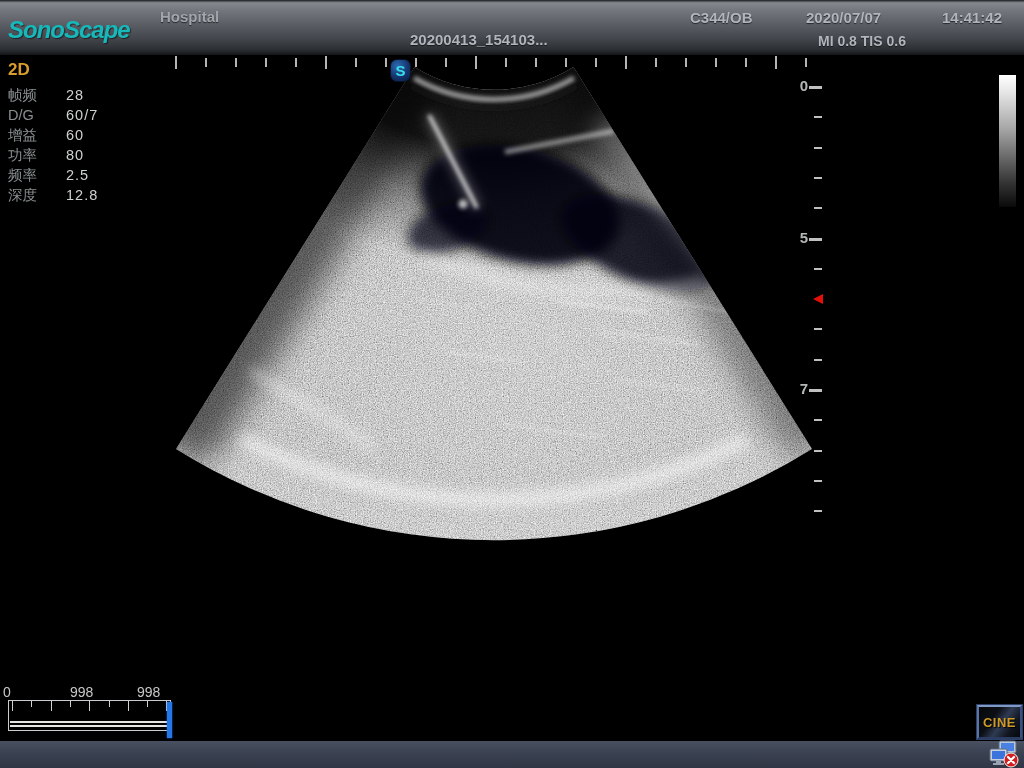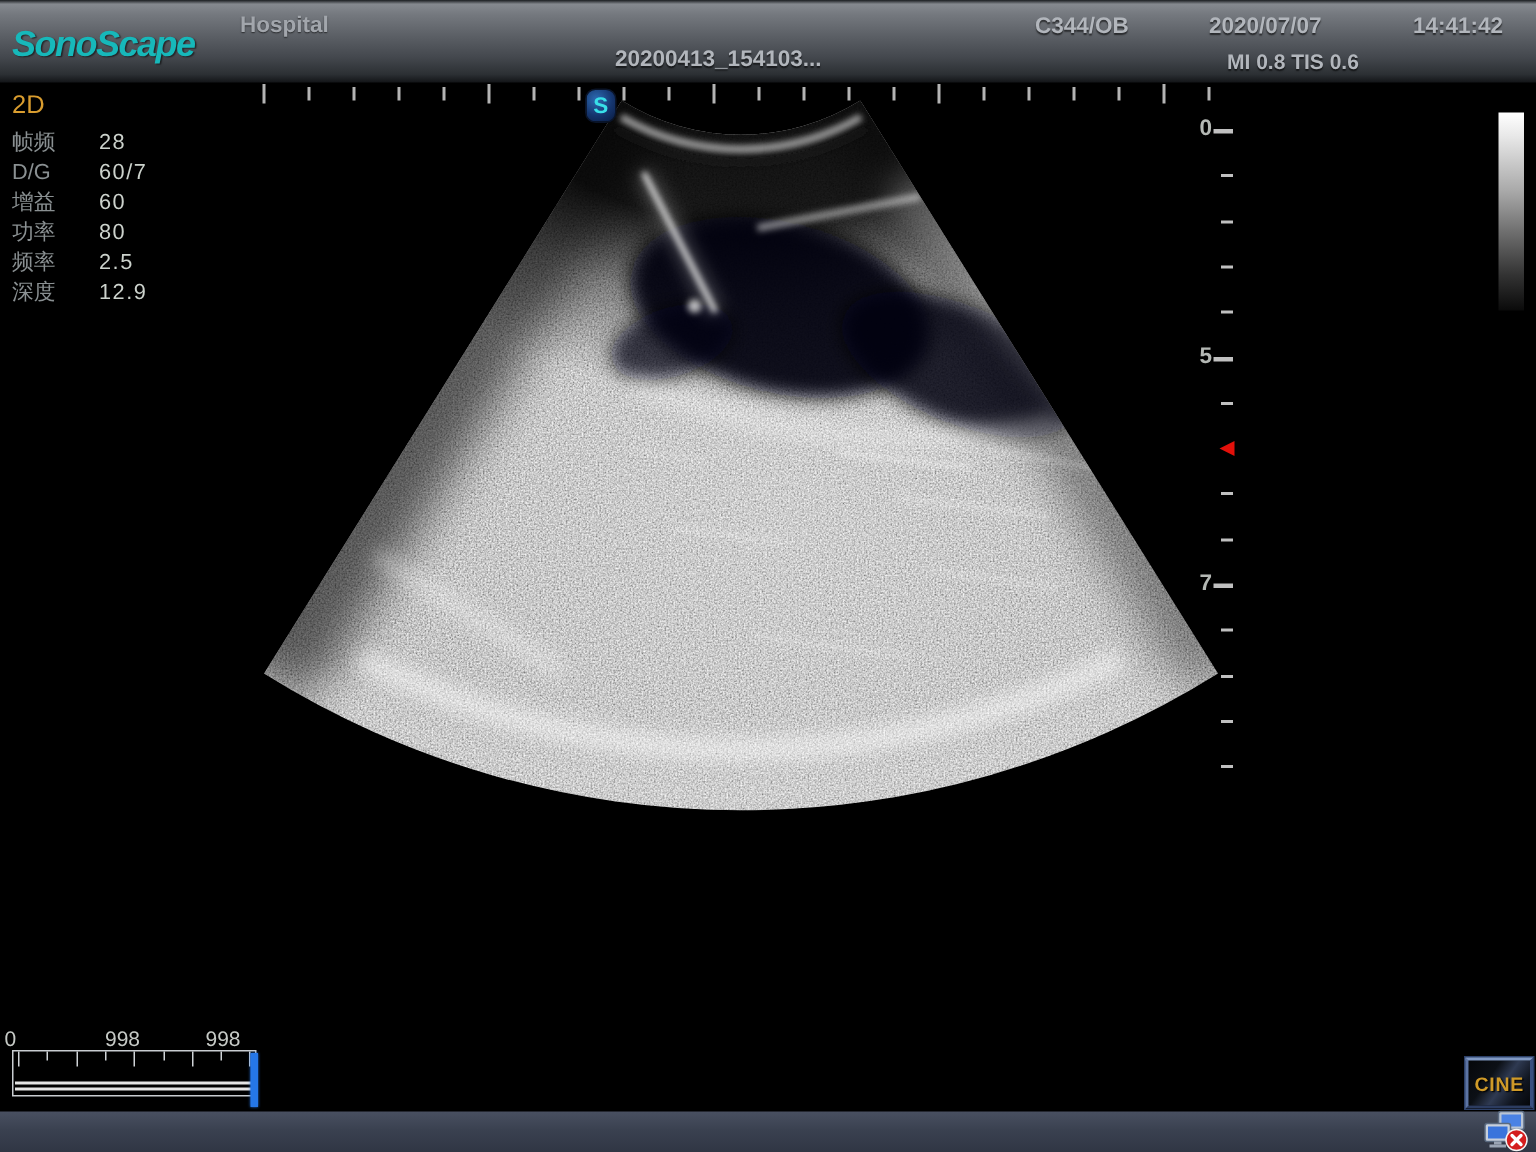--- a/index.html
+++ b/index.html
@@ -17,21 +17,21 @@
            text-shadow:1px 1px 1px rgba(0,0,0,.55); }
   #hospital { left:160px; top:8px; color:#a2a6ac; }
   #preset   { left:690px; top:9px;text-align:right; }
   #hdate    { left:806px; top:9px; }
   #htime    { left:942px; top:9px; }
   #examid   { left:378px; top:31px;margin-left:32px; }
   #acoustic { left:818px; top:33px; font-size:14px; }
 
   
   #lpanel { position:absolute; left:8px; top:60px; width:150px; }
-  #mode2d { color:#d99d2f; font-size:17px; font-weight:normal; margin-bottom:5px; }
+  #mode2d { color:#d99d2f; font-size:17px; font-weight:bold; margin-bottom:5px; }
   .prow { display:flex; height:20px; line-height:20px; font-size:14.5px; }
   .plabel { width:58px; color:#8a9092; }
   .pvalue { color:#ccd2cc; letter-spacing:1px; }
 
   
   .htick { position:absolute; top:58px; width:2px; height:9px; background:#b4b4b4; }
   .htick.major { top:56px; height:13px; }
   .vtick { position:absolute; right:202px; width:8px; height:2px; background:#c0c0c0; }
   .vtick.major { width:13px; height:3px; }
   .vlabel { position:absolute; right:216px; width:22px; text-align:right;
@@ -239,21 +239,21 @@
     <div class="prow">
       <span class="plabel">功率</span>
       <span class="pvalue">80</span>
     </div>
     <div class="prow">
       <span class="plabel">频率</span>
       <span class="pvalue">2.5</span>
     </div>
     <div class="prow">
       <span class="plabel">深度</span>
-      <span class="pvalue">12.9</span>
+      <span class="pvalue">12.8</span>
     </div>
   </div>
 
   <div class="cine-num" style="left:3px; top:684px;">0</div>
   <div class="cine-num" style="left:70px; top:684px;">998</div>
   <div class="cine-num" style="left:137px; top:684px;">998</div>
 
   <div id="cinebox">
     <div>
         <div class="ctick tall" style="left: 3px;"></div>

